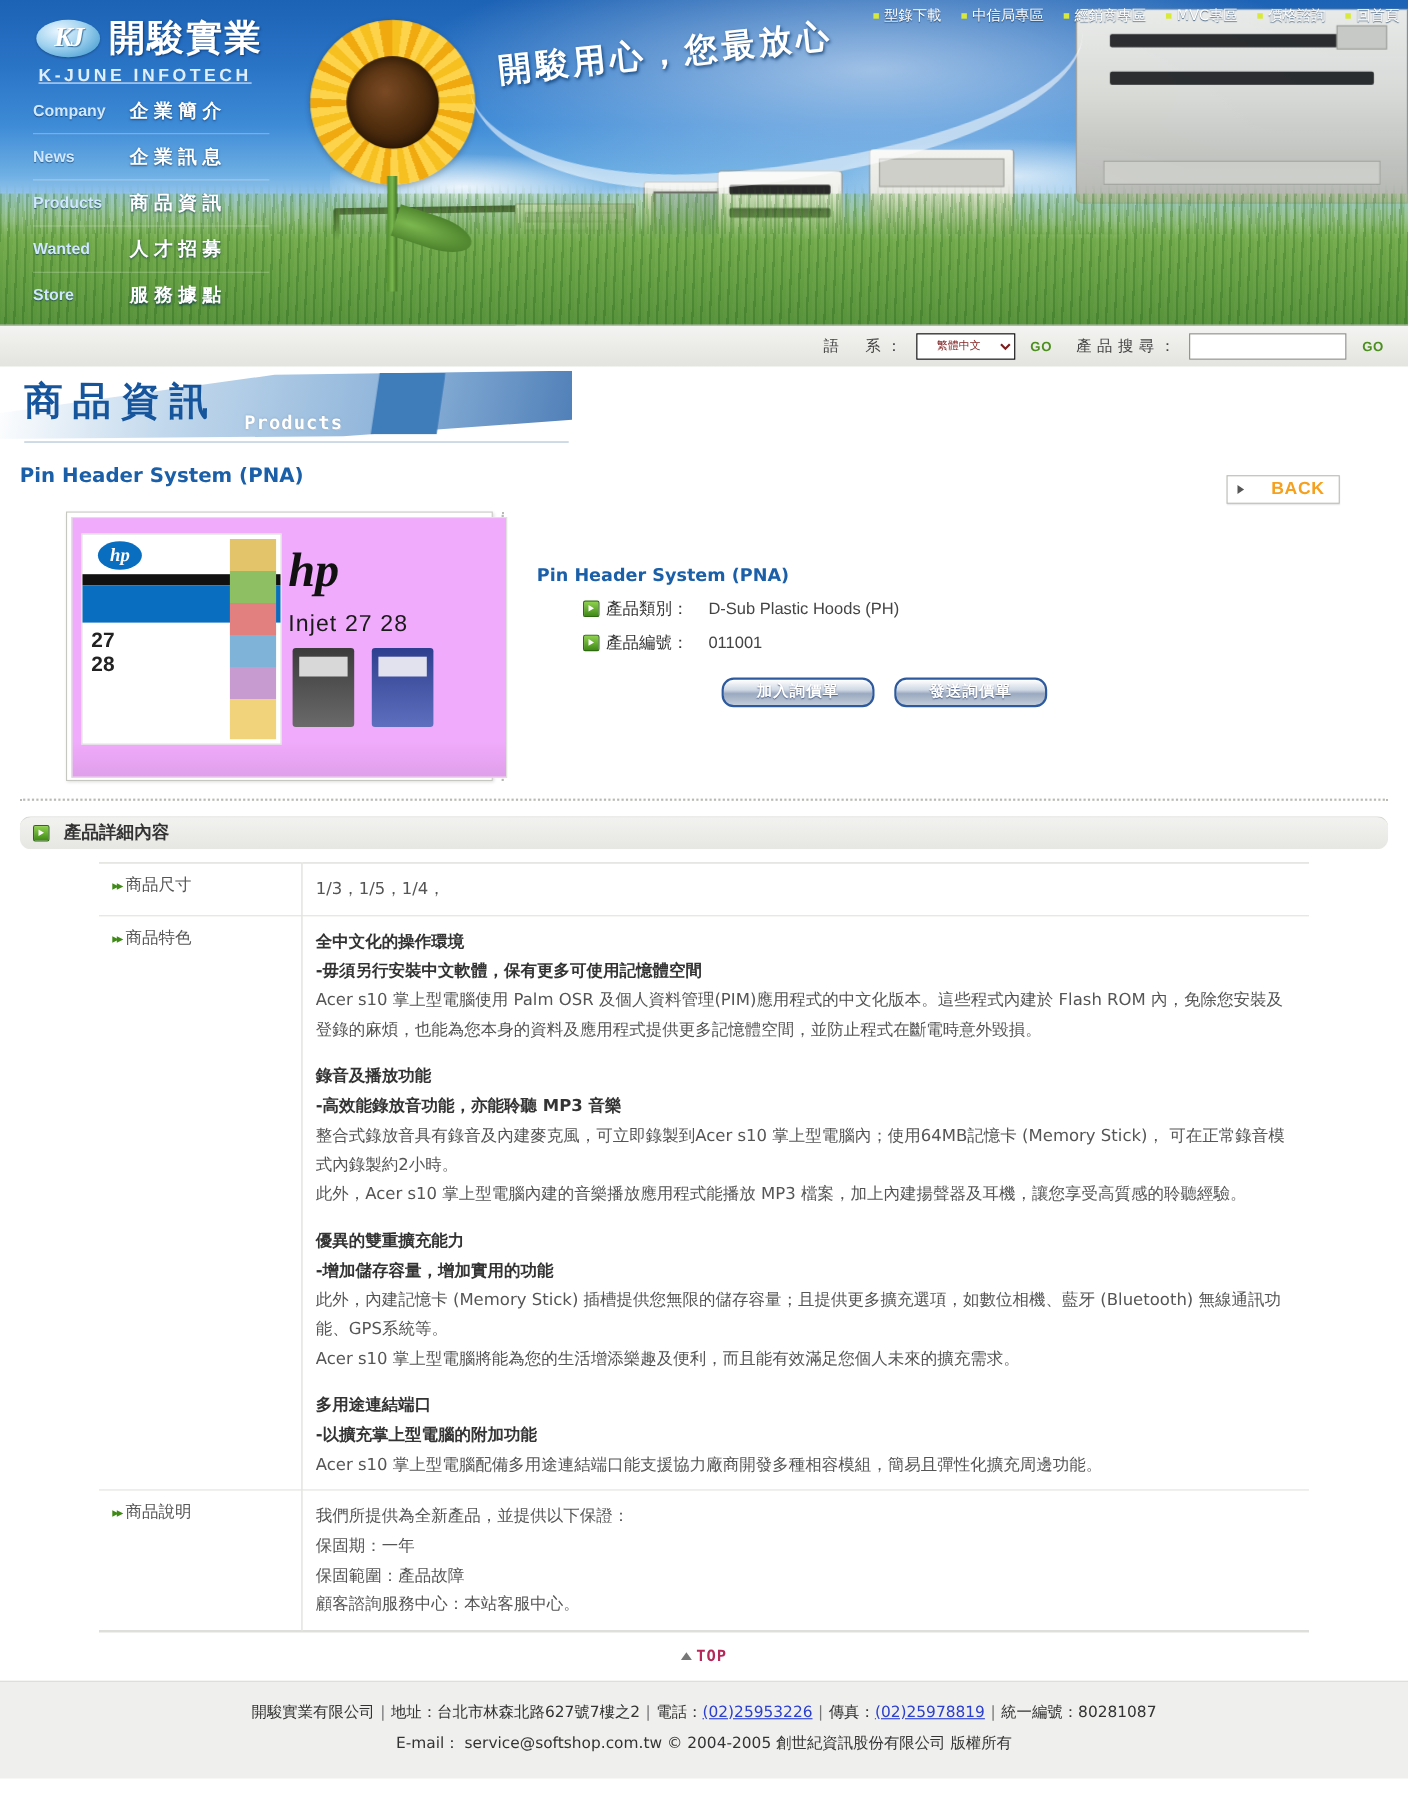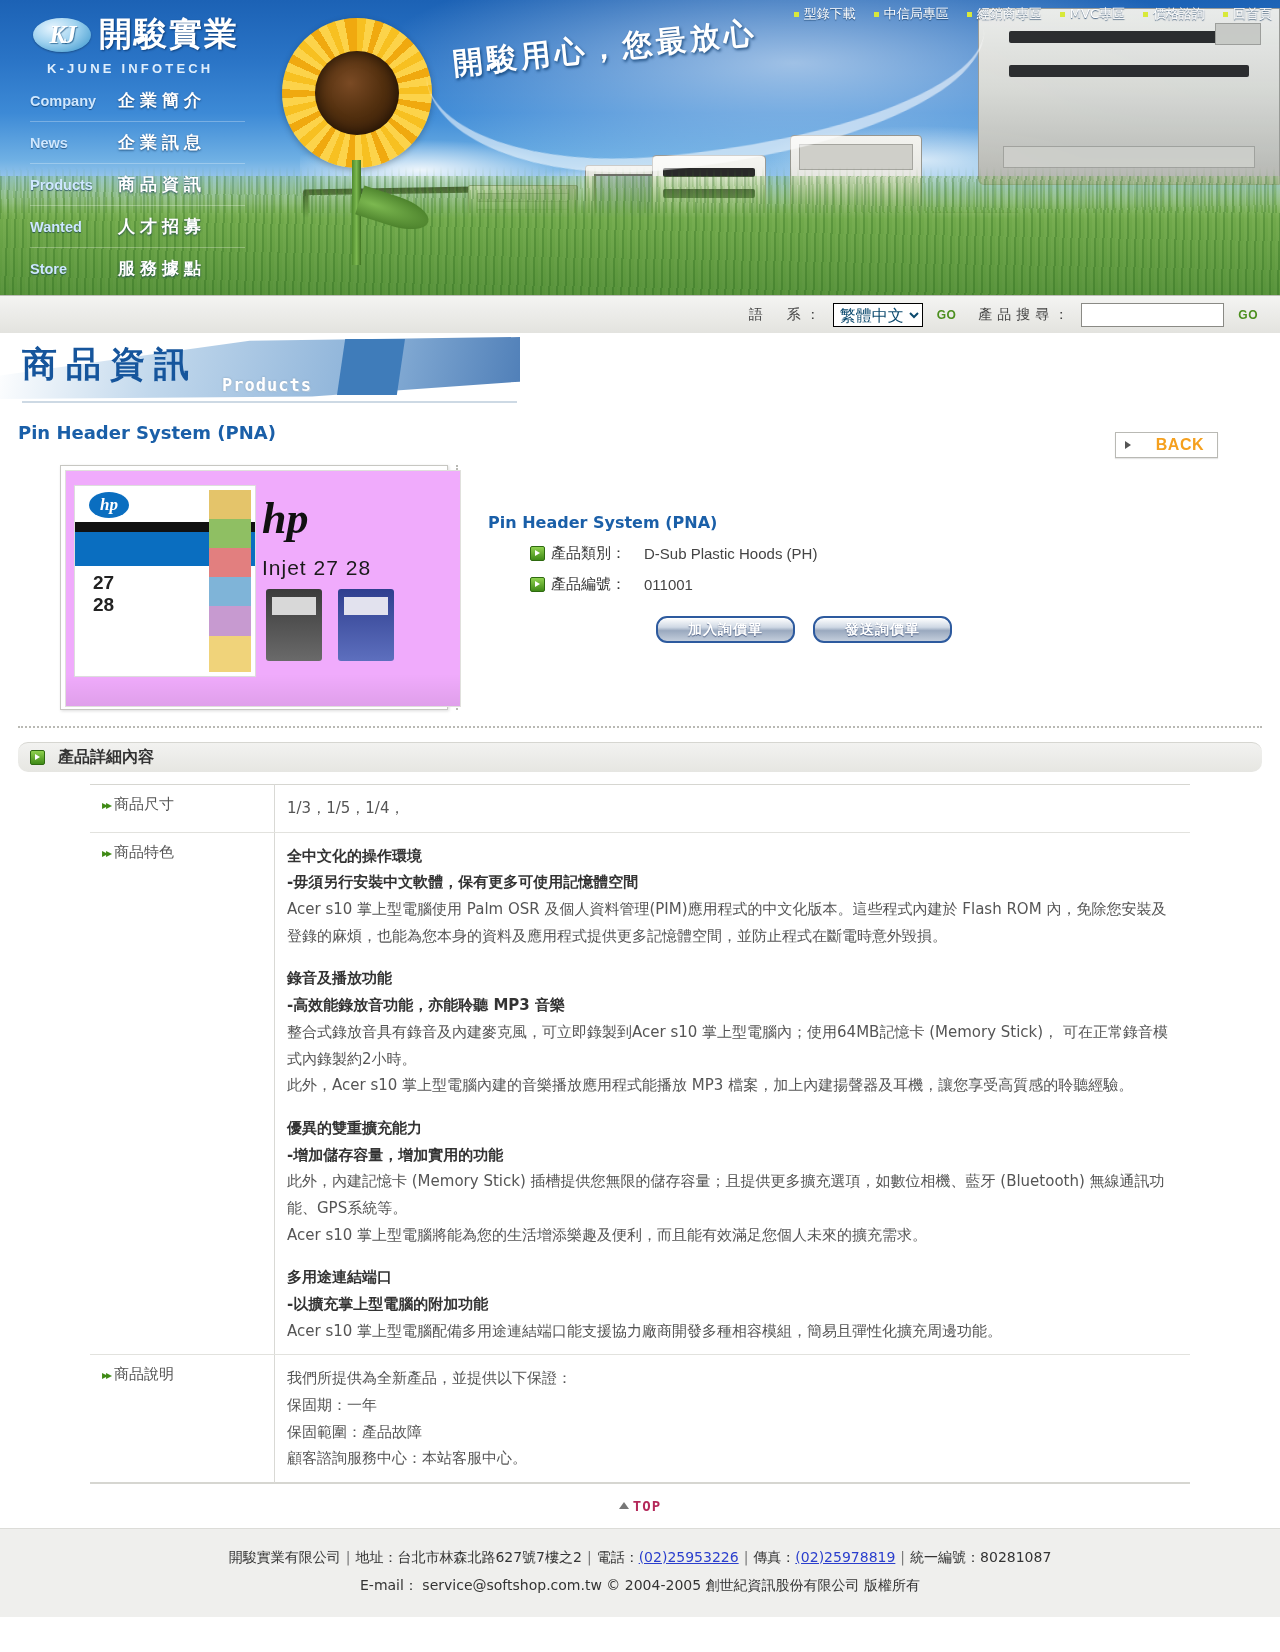--- a/index.html
+++ b/index.html
@@ -63,22 +63,22 @@
   .logo-mark span{
     font:italic 700 25px/1 "Liberation Serif",serif;color:#fff;
     letter-spacing:-2px;text-shadow:1px 1px 1px rgba(0,60,110,.6);
   }
   .logo-cn{
     font-family:"DejaVu Sans","Liberation Sans",sans-serif;
     font-size:33px;font-weight:bold;color:#fff;letter-spacing:2px;
     text-shadow:1px 1px 2px rgba(0,40,90,.7);
   }
   .logo-en{
-    margin-top:4px;margin-left:14px;
-    font-size:13px;letter-spacing:3.2px;font-weight:bold;color:#dfeefc;
+    margin-top:4px;margin-left:2px;
+    font-size:16px;letter-spacing:3.2px;font-weight:bold;color:#dfeefc;text-decoration:underline;
   }
 
   
   .left-nav{position:absolute;left:30px;top:80px;width:215px;}
   .nav-item{
     display:flex;align-items:center;height:41px;
     border-bottom:1px solid rgba(255,255,255,.28);
     cursor:pointer;
   }
   .nav-item:last-child{border-bottom:none;}
@@ -203,21 +203,21 @@
     background:linear-gradient(to bottom,#f4f4f2,#e3e3df);
     border-top:1px solid #bdbdb8;
     display:flex;align-items:center;justify-content:flex-end;
   }
   .util-lbl{
     font-family:"DejaVu Sans","Liberation Sans",sans-serif;
     font-size:14px;color:#444;letter-spacing:5px;margin-right:8px;white-space:nowrap;
   }
   .lang-select{
     font-family:"DejaVu Sans","Liberation Sans",sans-serif;
-    font-size:16px;height:24px;padding:1px 2px;border:1px solid #000;background:#fff;color:#0c4a6e;
+    font-size:10px;height:24px;padding:1px 14px;border:1px solid #000;background:#fff;color:#7f1d1d;
   }
   .go-btn{
     font-size:12px;font-weight:bold;color:#4c8f1f;margin:0 22px 0 14px;cursor:pointer;letter-spacing:.5px;
   }
   .search-input{
     width:135px;height:20px;border:1px solid #8a8a85;background:#fff;
     font-family:"Liberation Sans",sans-serif;font-size:13px;padding:1px 3px;
   }
 
   
@@ -278,21 +278,21 @@
     box-shadow:1px 1px 3px rgba(0,0,0,.14);
   }
   .pimg-inner{width:100%;height:100%;border:1px solid #e0e0dc;position:relative;overflow:hidden;background:#f0abfc;padding-left:16px;}
   .hp-box{position:absolute;left:8px;top:14px;width:180px;height:190px;background:#ffffff;border:1px solid #ddd;}
   .hp-band{position:absolute;left:0;top:46px;width:180px;height:34px;background:#0a6ec0;}
   .hp-band2{position:absolute;left:0;top:36px;width:180px;height:10px;background:#111;}
   .hp-logo{
     position:absolute;left:14px;top:6px;width:40px;height:26px;border-radius:50%;
     background:#0a6ec0;color:#fff;font:italic 700 17px/26px "Liberation Serif",serif;text-align:center;
   }
-  .hp-nums{position:absolute;left:18px;top:86px;font:bold 19px/22px "Liberation Sans",sans-serif;color:#222;}
+  .hp-nums{position:absolute;left:8px;top:86px;font:bold 19px/22px "Liberation Sans",sans-serif;color:#222;}
   .hp-strip{position:absolute;right:4px;top:4px;width:42px;height:182px;
     background:linear-gradient(to bottom,#e4c46a 0 16%,#8fbf63 16% 32%,#e27f7f 32% 48%,#7fb4d8 48% 64%,#c79ad0 64% 80%,#f0d37a 80% 100%);}
   .hp-title{position:absolute;left:196px;top:26px;font:italic 700 44px/1 "Liberation Serif",serif;color:#111;}
   .hp-sub{position:absolute;left:196px;top:86px;font:400 21px/1 "Liberation Sans",sans-serif;color:#1a1a1a;letter-spacing:1px;}
   .hp-cart1{position:absolute;left:200px;top:118px;width:56px;height:72px;background:linear-gradient(to bottom,#3b3b3b,#6a6a6a);border-radius:3px;}
   .hp-cart1 i{position:absolute;left:6px;top:8px;right:6px;height:18px;background:#d8d8d8;display:block;}
   .hp-cart2{position:absolute;left:272px;top:118px;width:56px;height:72px;background:linear-gradient(to bottom,#2f3f8f,#5d6fbe);border-radius:3px;}
   .hp-cart2 i{position:absolute;left:6px;top:8px;right:6px;height:18px;background:#e2e2ee;display:block;}
   .hp-shadow{position:absolute;left:0;bottom:0;width:100%;height:32px;background:linear-gradient(to bottom,rgba(0,0,0,0),rgba(0,0,0,.07));}
 

